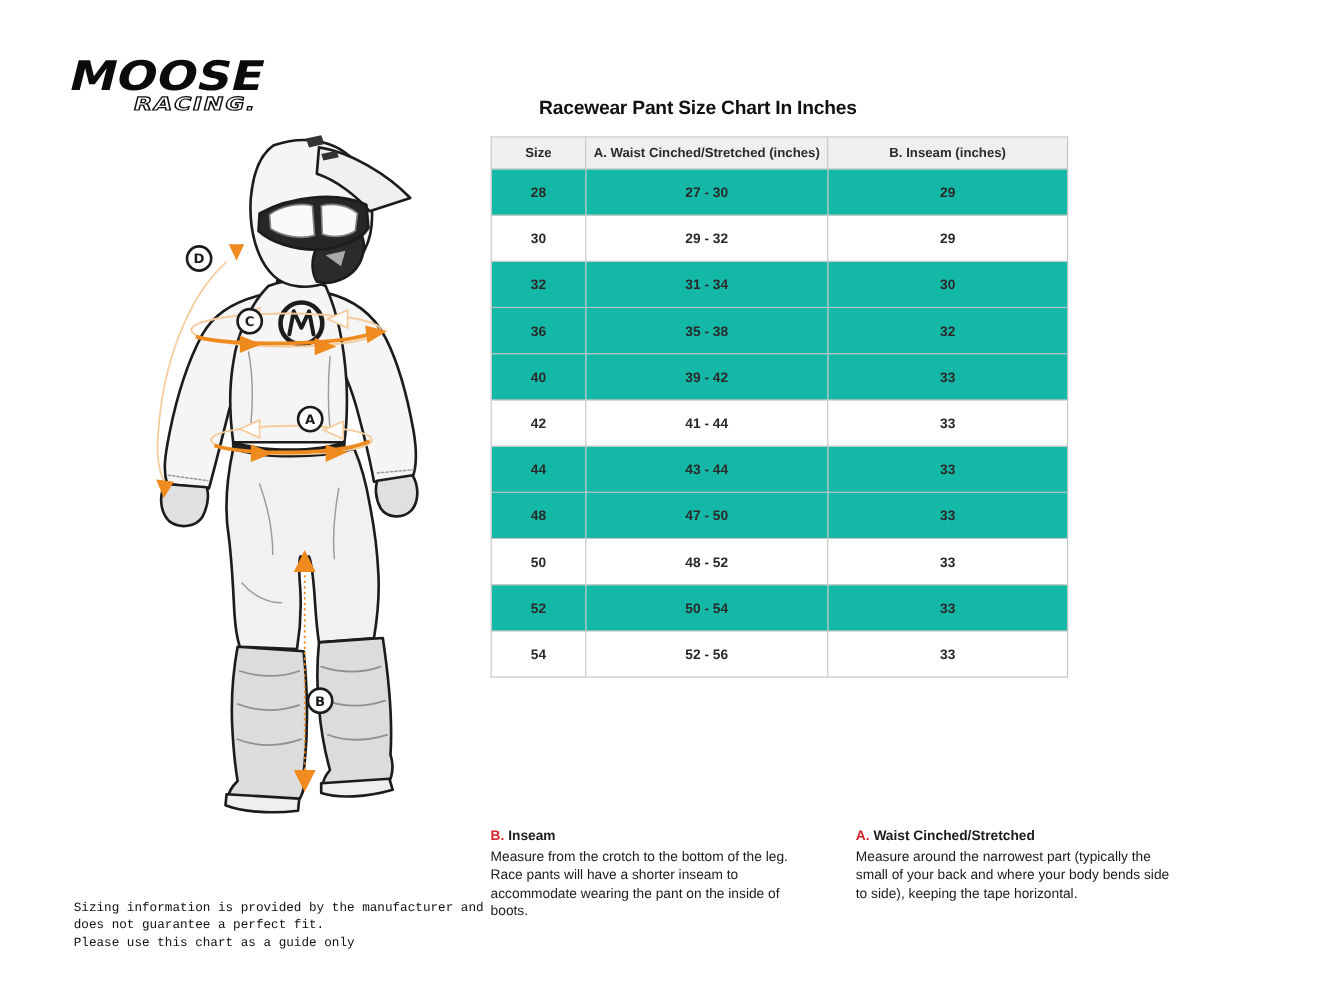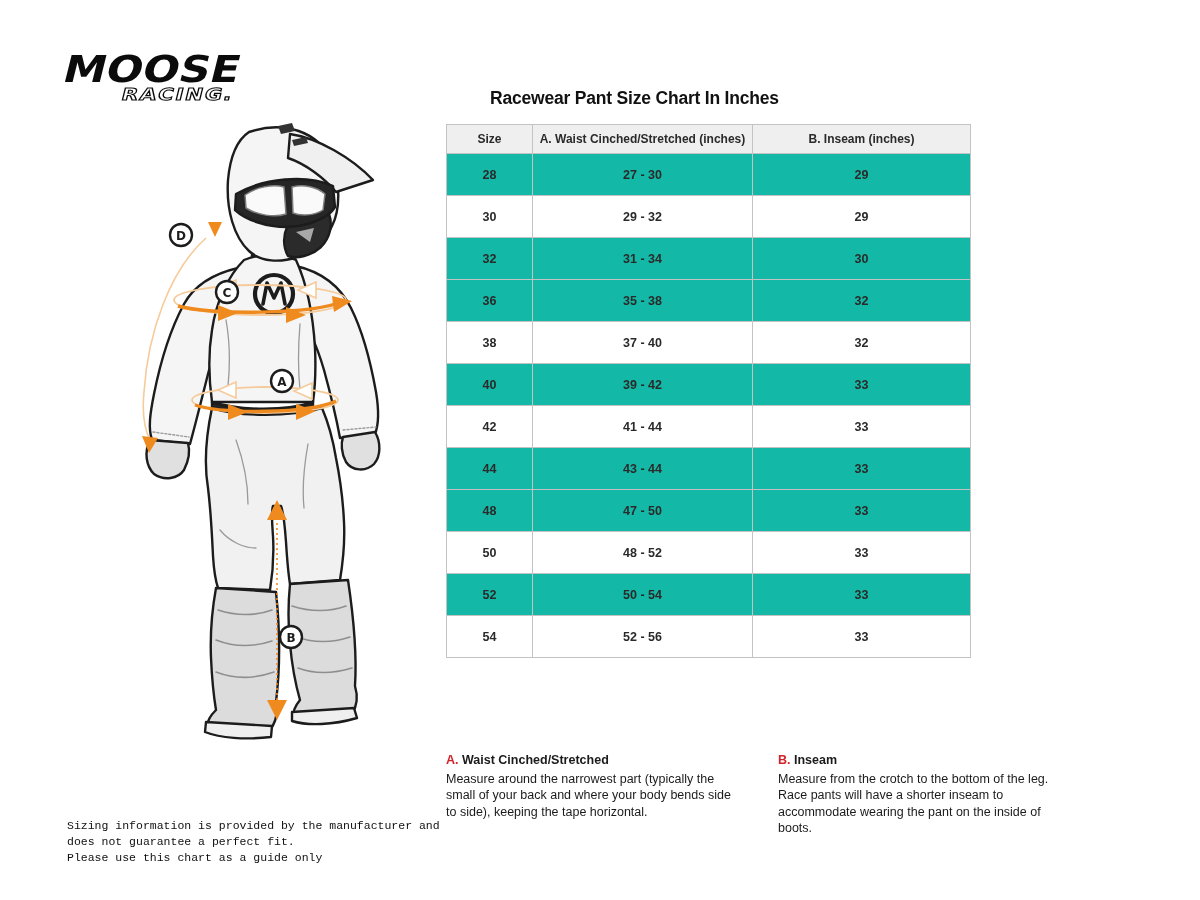--- a/index.html
+++ b/index.html
@@ -178,25 +178,20 @@
       <tr class="odd">
         <td>32</td>
         <td>31 - 34</td>
         <td>30</td>
       </tr>
       <tr class="odd">
         <td>36</td>
         <td>35 - 38</td>
         <td>32</td>
       </tr>
-      <tr>
-        <td>38</td>
-        <td>37 - 40</td>
-        <td>32</td>
-      </tr>
       <tr class="odd">
         <td>40</td>
         <td>39 - 42</td>
         <td>33</td>
       </tr>
       <tr>
         <td>42</td>
         <td>41 - 44</td>
         <td>33</td>
       </tr>
@@ -223,25 +218,25 @@
       <tr>
         <td>54</td>
         <td>52 - 56</td>
         <td>33</td>
       </tr>
     </tbody>
 </table>
 
 <div class="measure">
   <div class="measure-cols">
+    <div class="m-col">
+      <div class="m-title"><span class="m-letter" style="color: rgb(210, 35, 42);">B.</span> <span>Inseam</span></div>
+      <div>Measure from the crotch to the bottom of the leg. Race pants will have a shorter inseam to accommodate wearing the pant on the inside of boots.</div>
+    </div>
     <div class="m-col">
       <div class="m-title"><span class="m-letter" style="color: rgb(210, 35, 42);">A.</span> <span>Waist Cinched/Stretched</span></div>
       <div>Measure around the narrowest part (typically the small of your back and where your body bends side to side), keeping the tape horizontal.</div>
     </div>
-    <div class="m-col">
-      <div class="m-title"><span class="m-letter" style="color: rgb(210, 35, 42);">B.</span> <span>Inseam</span></div>
-      <div>Measure from the crotch to the bottom of the leg. Race pants will have a shorter inseam to accommodate wearing the pant on the inside of boots.</div>
-    </div>
   </div>
 </div>
 
 <div class="disclaimer">Sizing information is provided by the manufacturer and does not guarantee a perfect fit.
 Please use this chart as a guide only</div>
 
 </body></html>

